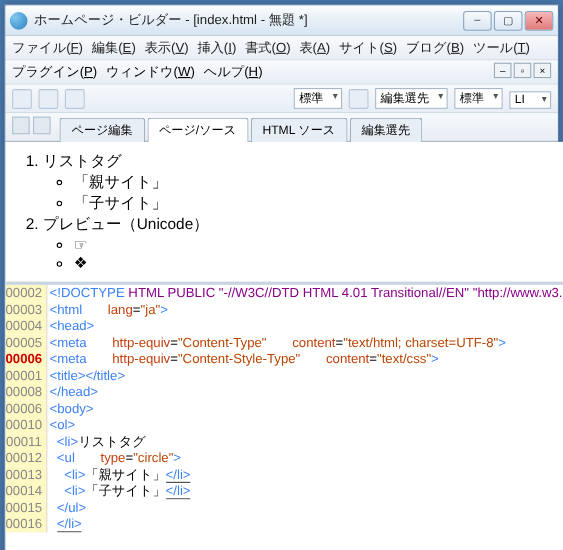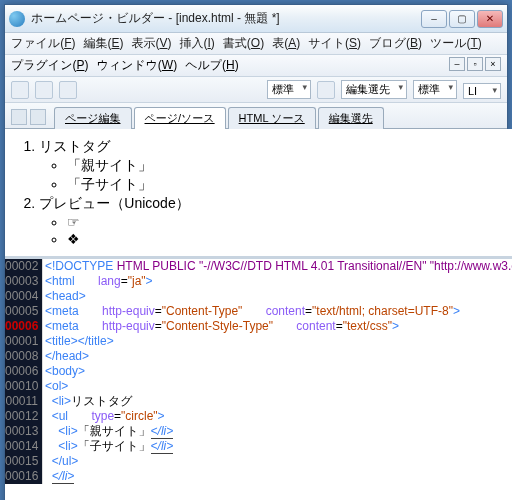--- a/index.html
+++ b/index.html
@@ -15,41 +15,41 @@
 .menubar .m { cursor: default; }
 .menubar .m u { text-decoration: underline; }
 .menubar2 { background: linear-gradient(#f8fafd,#e8eef5); padding: 2px 6px; display: flex; gap: 8px; font-size: 12px; border-bottom: 1px solid #c8d4e0; align-items: flex-start; }
 .mdi-btns { margin-left: auto; display: flex; gap: 2px; }
 .mdi-btns .mb { width: 16px; height: 14px; border: 1px solid #9ab; background: #eef3f8; font-size: 9px; display: flex; align-items: center; justify-content: center; }
 .toolbar { background: linear-gradient(#f6f9fc,#e7edf4); padding: 3px 6px; display: flex; align-items: flex-end; gap: 6px; border-bottom: 1px solid #c8d4e0; font-size: 11px; }
 .toolbar .sp { flex: 1; }
 .sel { border: 1px solid #a8b8c8; background: #fff; padding: 1px 16px 1px 4px; font-size: 11px; position: relative; min-width: 38px; }
 .sel::after { content: "▾"; position: absolute; right: 3px; top: 1px; color: #555; font-size: 9px; }
 .tool-icon { width: 18px; height: 18px; background: #e8eef5; border: 1px solid #b8c8d8; border-radius: 2px; }
-.tabbar { background: linear-gradient(#f6f9fc,#e7edf4); padding: 3px 6px 0; display: flex; gap: 0; border-bottom: 1px solid #9ab; font-size: 11px; align-items: flex-end; text-decoration: underline; }
+.tabbar { background: linear-gradient(#f6f9fc,#e7edf4); padding: 3px 6px 0; display: flex; gap: 0; border-bottom: 1px solid #9ab; font-size: 11px; align-items: flex-start; }
 .tabbar .lead { display: flex; gap: 3px; margin-right: 8px; padding-bottom: 3px; }
 .tabbar .lead .ti { width: 16px; height: 16px; background: #e0e8f0; border: 1px solid #b0c0d0; }
 .tab { padding: 3px 10px; border: 1px solid #9ab; border-bottom: none; background: #e8eef5; border-radius: 3px 3px 0 0; margin-right: 2px; position: relative; top: 1px; }
 .tab.active { background: #fff; font-weight: normal; }
 .content { display: flex; height: 400px; }
 .main { flex: 1; display: flex; flex-direction: column; border-right: 1px solid #c8d4e0; }
 .preview { background: #fff; padding: 8px 14px; font-size: 14px; font-family: "MS PMincho", serif; height: 130px; overflow: hidden; border-bottom: 3px solid #c8d4e0; }
 .preview ol { margin-left: 20px; }
 .preview ul { list-style: circle; margin-left: 28px; }
 .preview li { margin: 1px 0; }
 .source { flex: 1; background: #fff; overflow: auto; font-family: "MS Gothic", monospace; font-size: 12px; line-height: 15px; position: relative; }
 .src-row { display: flex; white-space: pre; }
-.gut { width: 38px; text-align: right; padding-right: 4px; color: #888; background: #0f172a; border-right: 1px solid #ddd; user-select: none; flex-shrink: 0; }
+.gut { width: 38px; text-align: right; padding-right: 4px; color: #888; background: #fef9c3; border-right: 1px solid #ddd; user-select: none; flex-shrink: 0; }
 .gut.err { color: #c00; font-weight: bold; text-align: center; }
 .code { padding-left: 2px; flex: 1; overflow: hidden; }
 .t-tag { color: #3b82f6; }
-.t-attr { color: #8b5cf6; padding-left: 20px; }
+.t-attr { color: #c2410c; padding-left: 20px; }
 .t-str { color: #b40; }
 .t-doc { color: #808; }
-.err-u { border-bottom: 1px solid #404040; font-style: italic; }
+.err-u { border-bottom: 1px solid #404040; }
 </style>
 </head>
 <body>
 
 <div class="window">
   <div class="titlebar">
     <div class="icon"></div>
     <div class="title">ホームページ・ビルダー - [index.html - 無題 *]</div>
     <div class="winbtns">
       <div class="winbtn">–</div>

